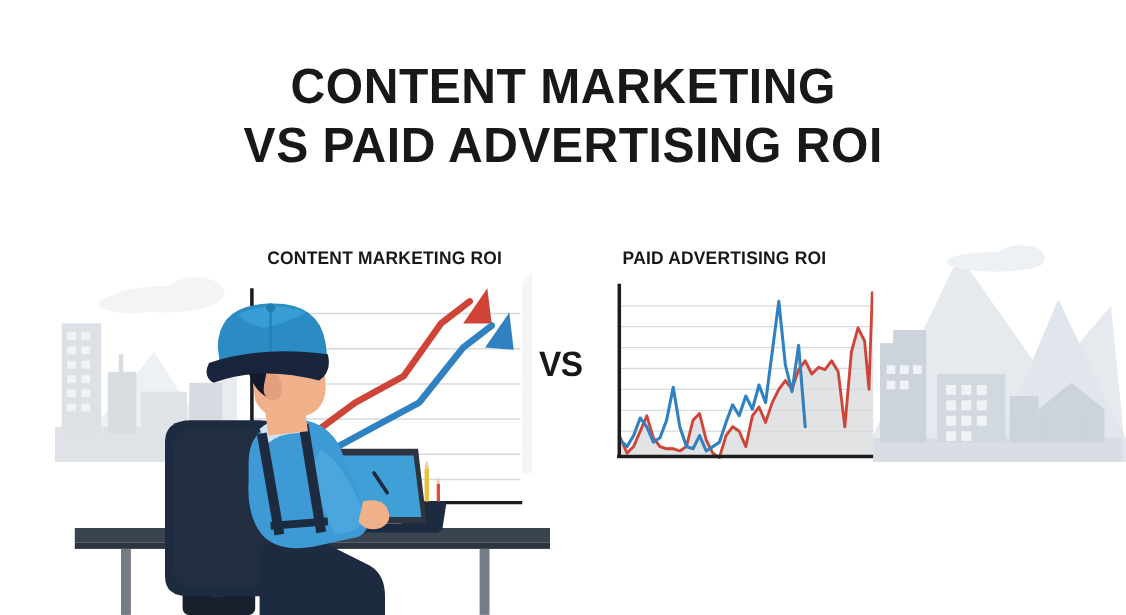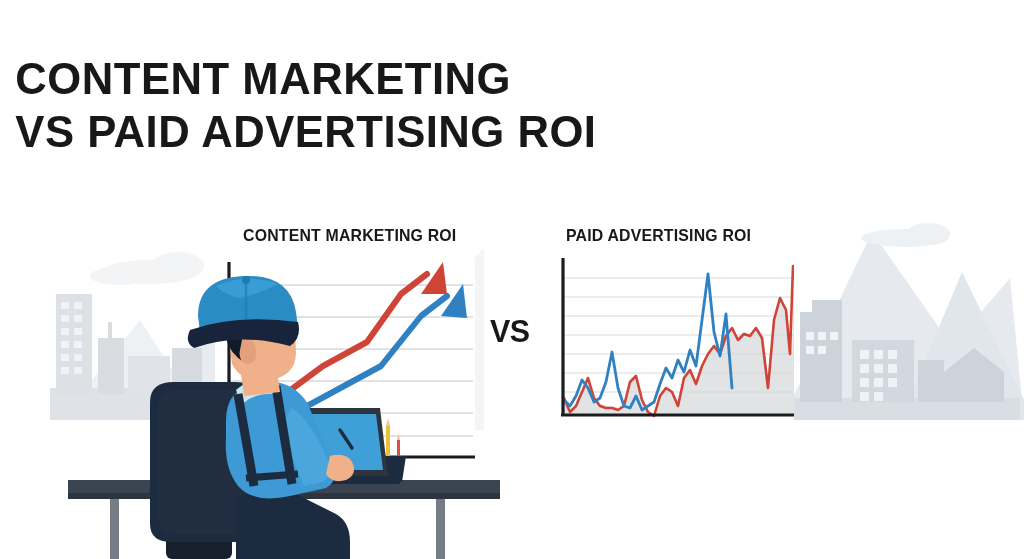--- a/index.html
+++ b/index.html
@@ -7,20 +7,21 @@
     width:1024px;height:559px;
     background:#ffffff;
     font-family:"Liberation Sans", sans-serif;
     overflow:hidden;
   }
   #stage{position:relative;width:1024px;height:559px;background:#ffffff;overflow:hidden;}
 
   
   .title-block{
     position:absolute;left:0;top:52px;width:1024px;
+    text-align:center;
   }
   .title-line{
     font-family:"Liberation Sans", sans-serif;
     font-weight:bold;
     font-size:45px;
     letter-spacing:0.5px;
     color:#16181a;
     line-height:53px;
     white-space:nowrap;
     transform:scaleX(0.97);

